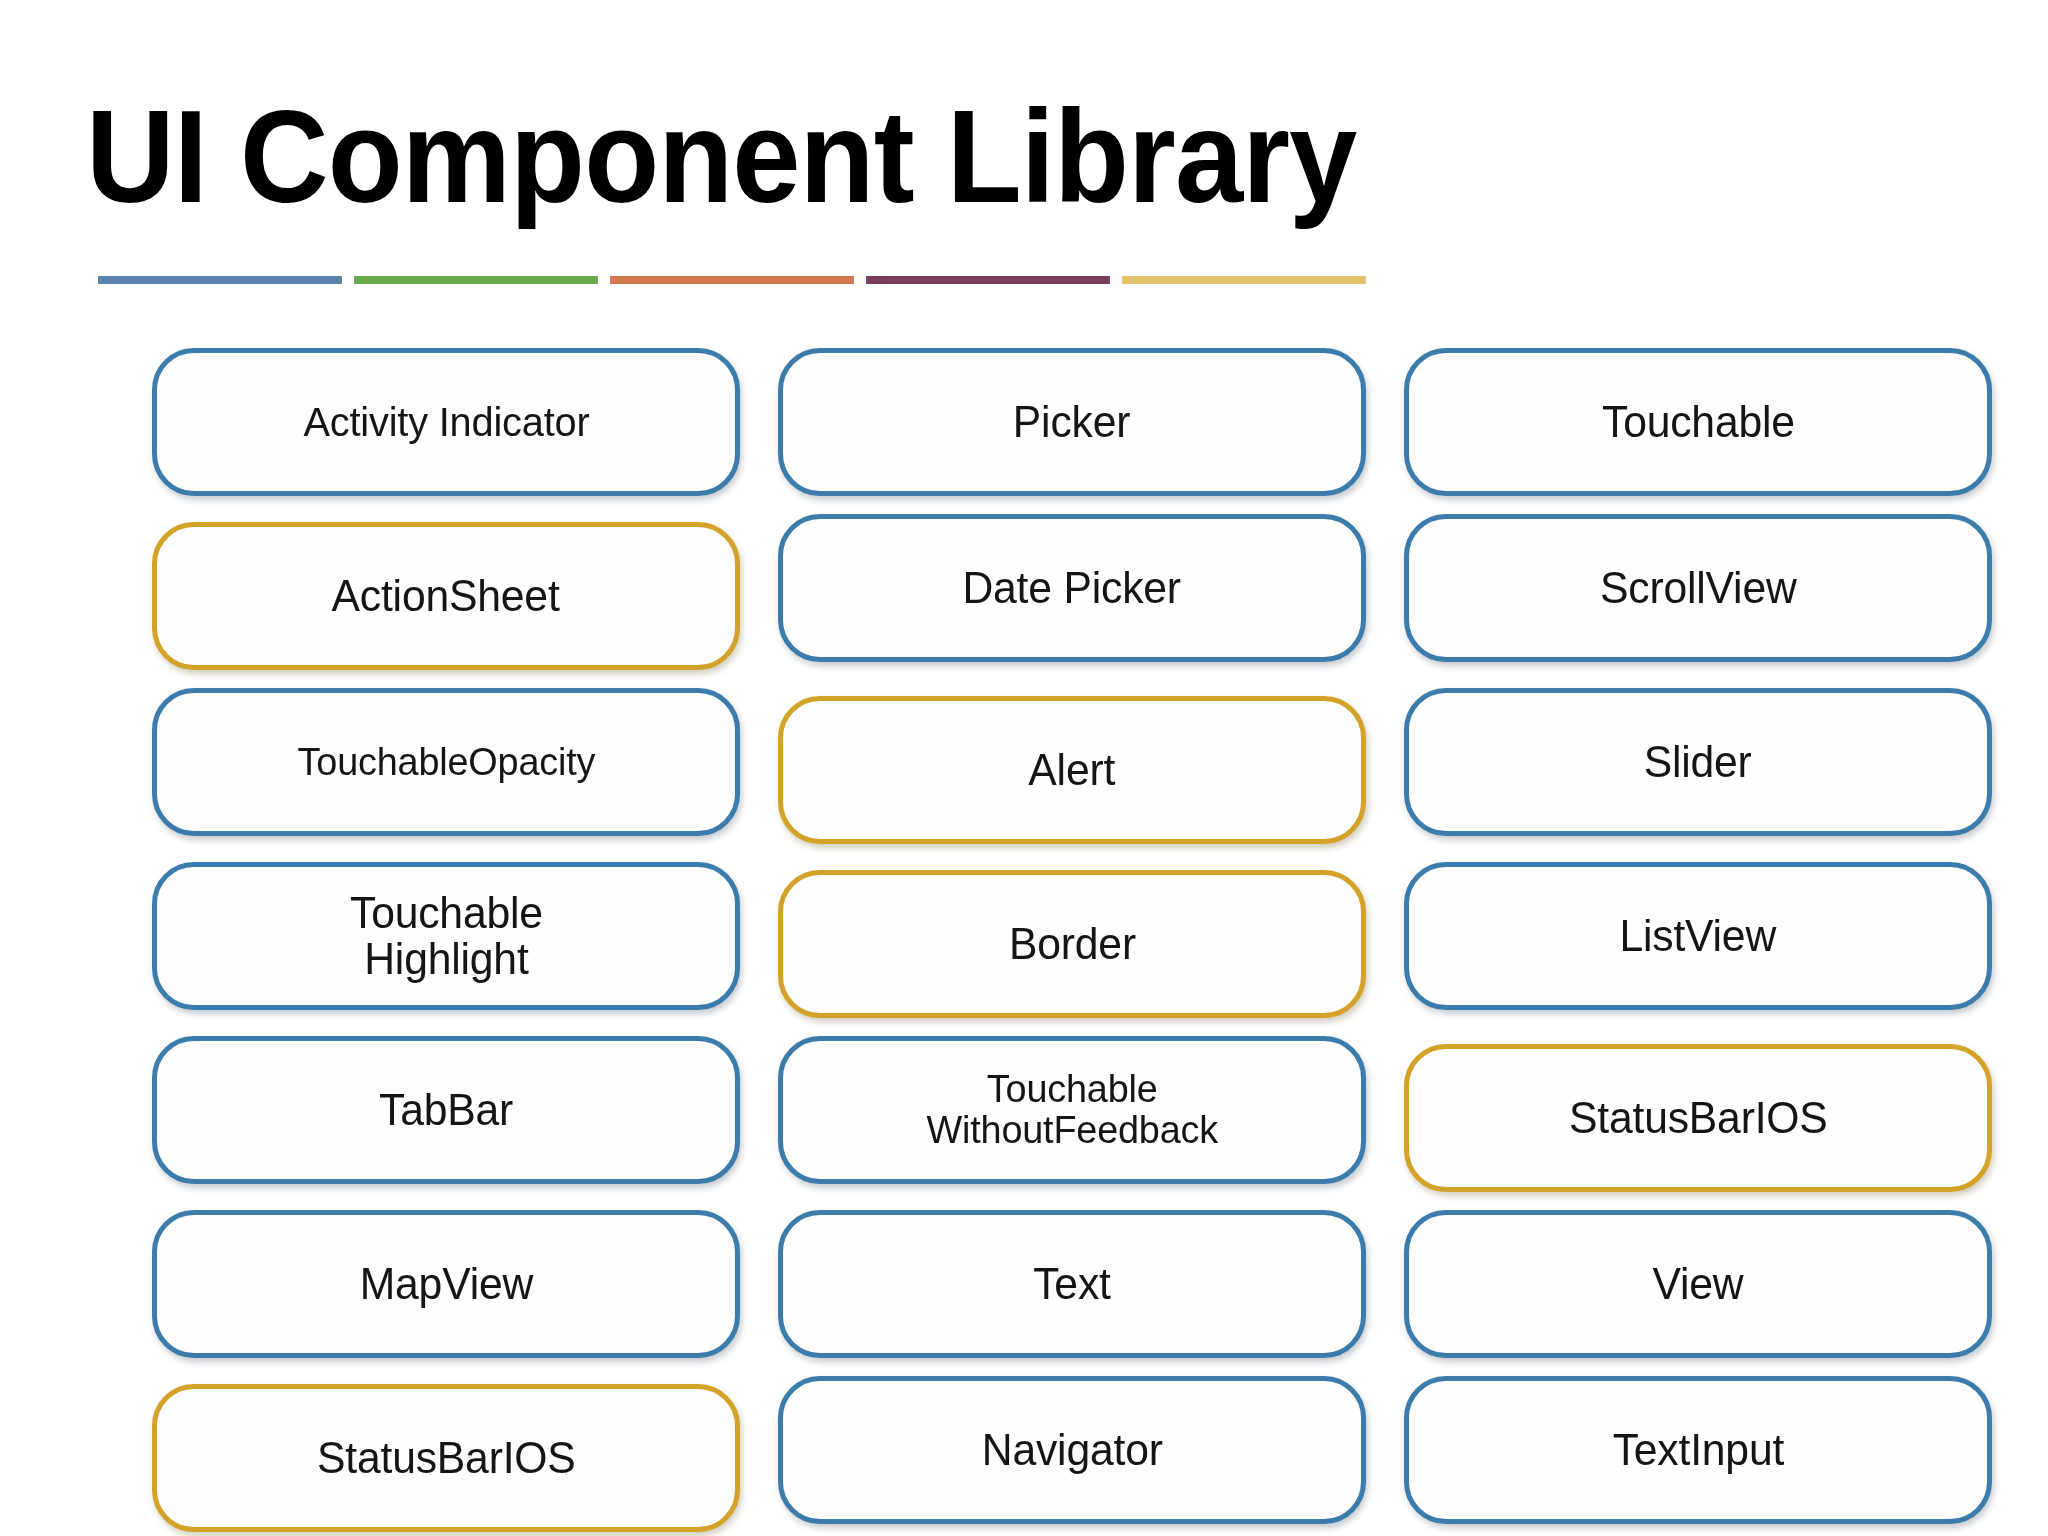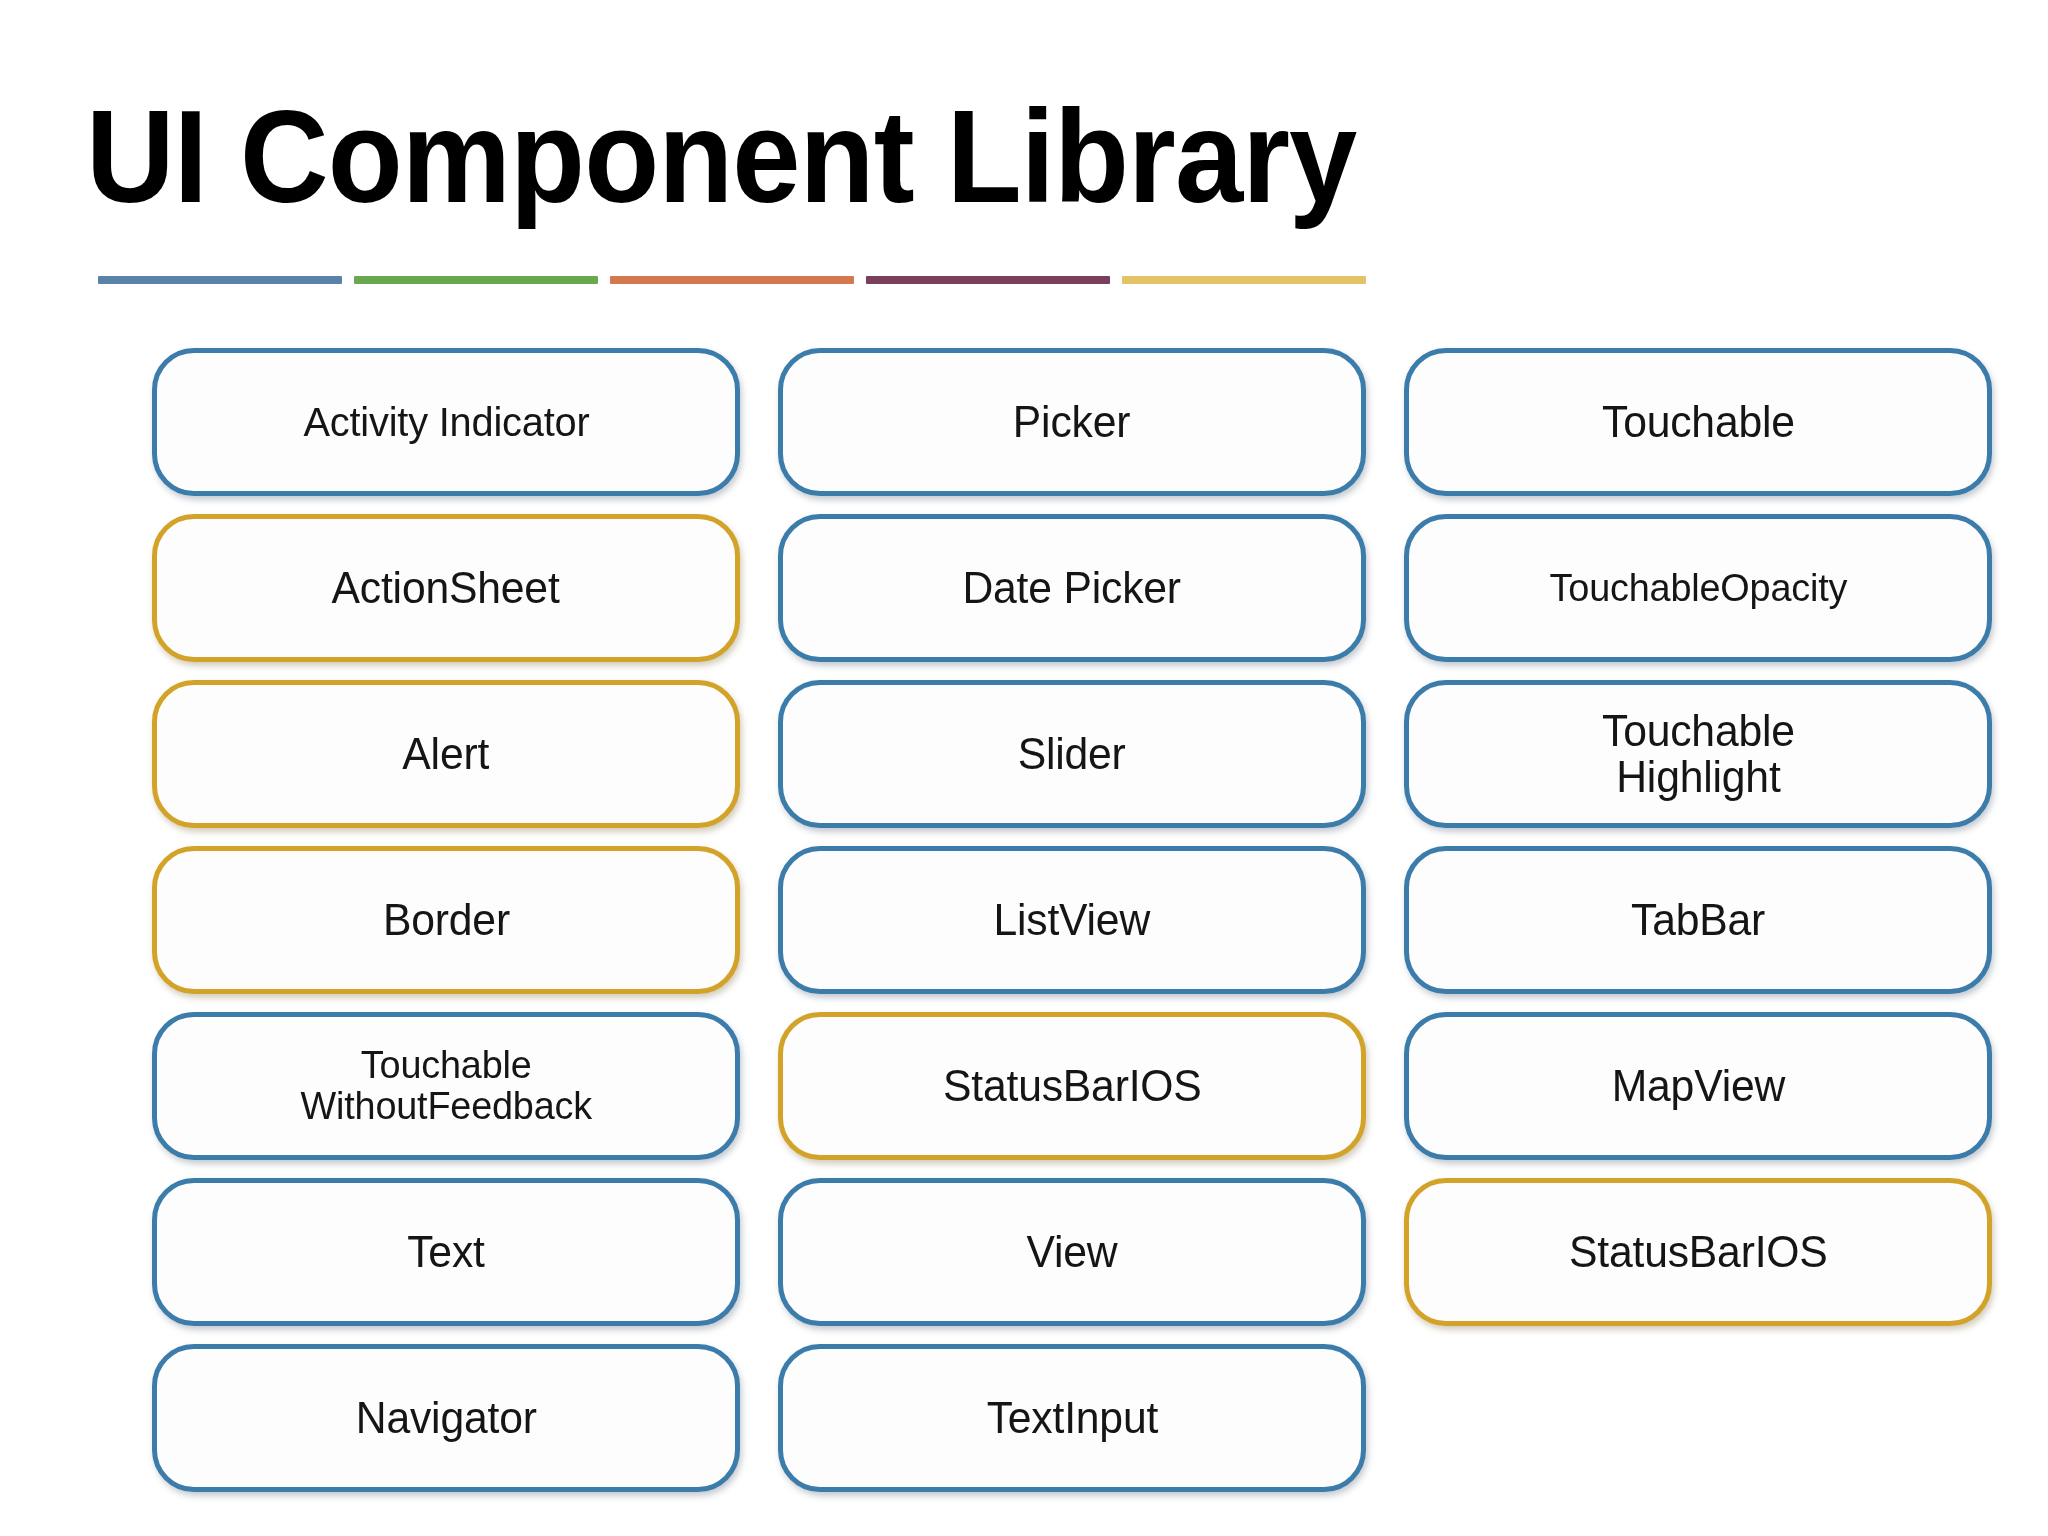--- a/index.html
+++ b/index.html
@@ -82,20 +82,21 @@
     display: flex;
     align-items: center;
     justify-content: center;
     text-align: center;
     padding: 6px 14px;
     box-shadow: 2px 4px 6px rgba(120,130,145,0.42);
   }
   .pill.gold {
     border-color: #d3a229;
     box-shadow: 2px 4px 6px rgba(150,135,100,0.42);
+    margin-top: 8px;
   }
 
   .pill-label {
     font-family: "Liberation Sans", sans-serif;
     font-size: 44px;
     line-height: 1.04;
     color: #151515;
     letter-spacing: -0.2px;
     white-space: pre-line;
     transform: scaleX(0.97);
@@ -132,20 +133,23 @@
         <span class="pill-label">Picker</span>
       </div>
       <div class="pill">
         <span class="pill-label">Touchable</span>
       </div>
       <div class="pill gold">
         <span class="pill-label">ActionSheet</span>
       </div>
       <div class="pill">
         <span class="pill-label">Date Picker</span>
+      </div>
+      <div class="pill">
+        <span class="pill-label">ScrollView</span>
       </div>
       <div class="pill">
         <span class="pill-label xsmall">TouchableOpacity</span>
       </div>
       <div class="pill gold">
         <span class="pill-label">Alert</span>
       </div>
       <div class="pill">
         <span class="pill-label">Slider</span>
       </div>

